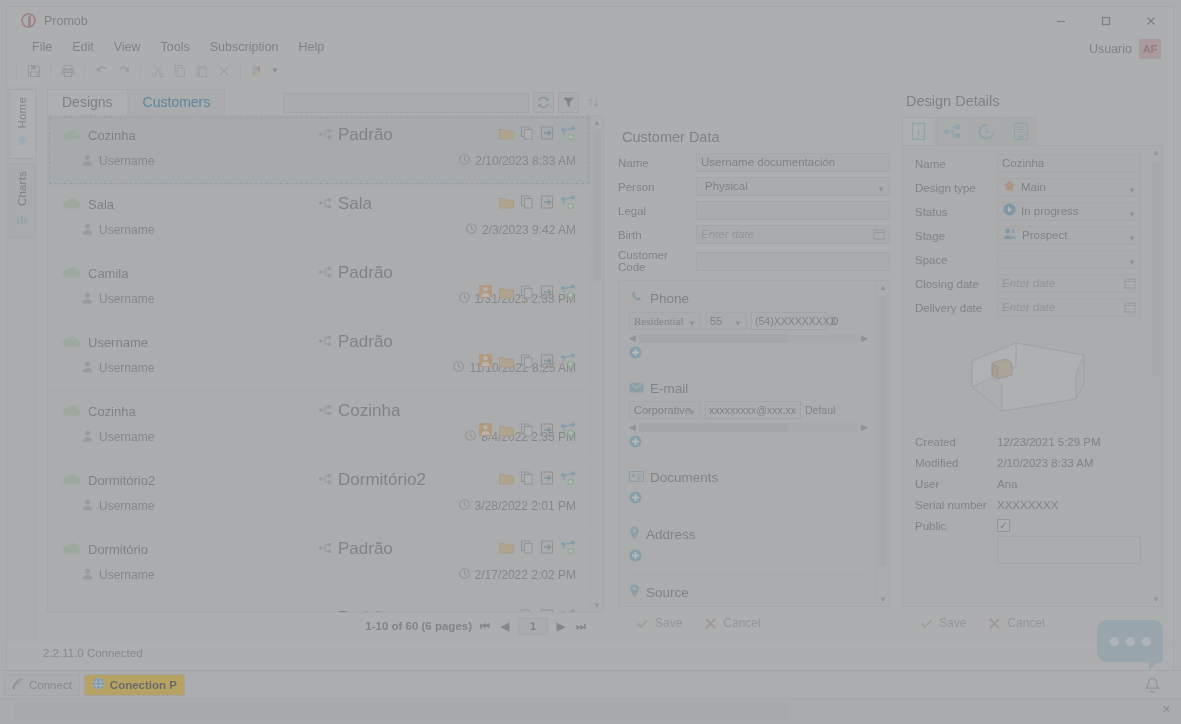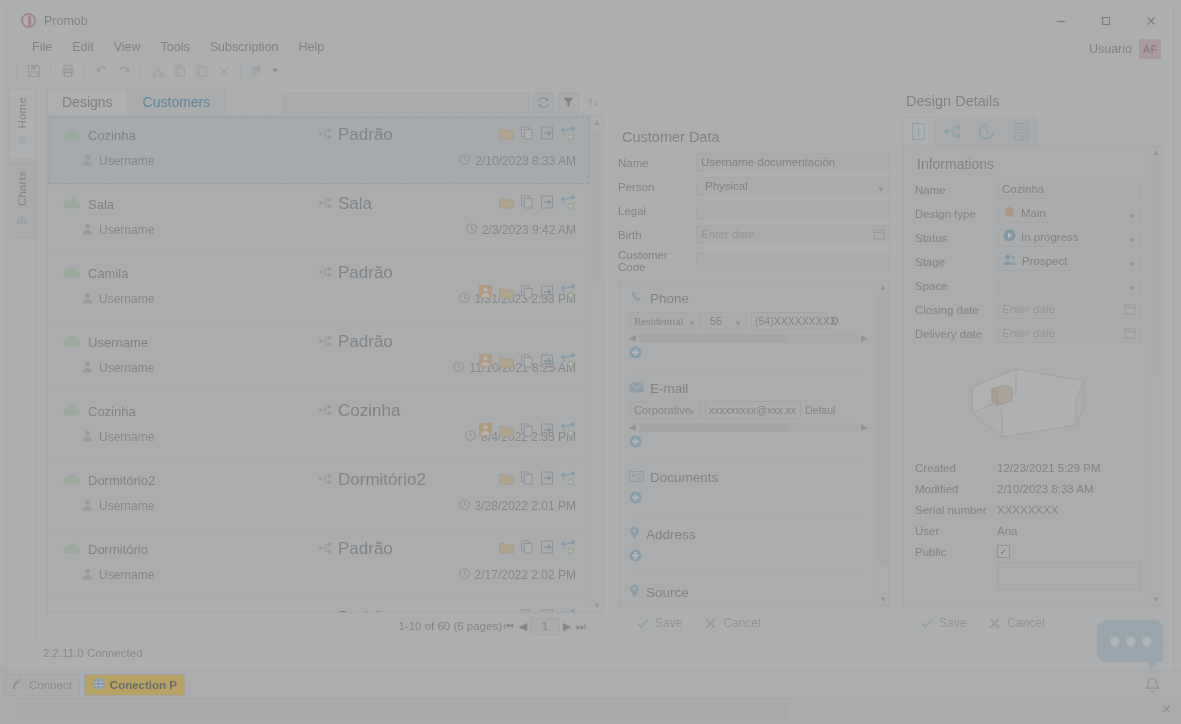--- a/index.html
+++ b/index.html
@@ -105,21 +105,21 @@
   .row-actions { display: flex; align-items: center; gap: 6px; margin-left: auto; }
   .row-user { font-size: 12px; color: #6a6d70; display: flex; align-items: center; gap: 6px; }
   .row-date { font-size: 12px; color: #6a6d70; margin-left: auto; display: flex; align-items: center; gap: 5px; }
   .row.has-person .row-actions { position: absolute; right: 14px; top: 30px; }
   
   .vscroll { width: 13px; background: #cdcdcd; border-left: 1px solid #c6c6c6; position: relative; }
   .vscroll .arrow { height: 13px; display: flex; align-items: center; justify-content: center; color: #8b8e91; font-size: 8px; }
   .vscroll .arrow.bottom { position: absolute; bottom: 0; left: 0; right: 0; }
   .vscroll .thumb { position: absolute; left: 2px; right: 2px; top: 15px; height: 150px; background: #c2c2c2; }
   
-  .pager { display: flex; align-items: center; justify-content: flex-end; gap: 0; height: 26px; padding: 0 16px 0 0; }
+  .pager { display: flex; align-items: center; justify-content: flex-end; gap: 6px; height: 26px; padding: 0 16px 0 0; font-weight: bold; }
   .pager-txt { font-size: 11.5px; color: #5f6265; }
   .pg-btn { color: #66696c; font-size: 11px; width: 14px; text-align: center; }
   .pg-box { width: 30px; height: 17px; border: 1px solid #bcbcbc; background: #cbcbcb;
     font-size: 11px; color: #5c5f62; text-align: center; line-height: 15px; }
   
   .cust { width: 286px; padding: 6px 8px 0 6px; display: flex; flex-direction: column; margin-top: 36px; }
   .panel-title { font-size: 14.5px; color: #5a5d60; padding: 2px 0 8px 4px; }
   .frow { display: flex; align-items: center; margin-bottom: 5px; }
   .flabel { font-size: 11.5px; color: #5d6063; width: 78px; flex: none; }
   .fin {
@@ -1008,21 +1008,20 @@
             <svg width="18" height="19" viewBox="0 0 18 19">
                 <rect x="2.5" y="1.5" width="13" height="16" fill="none" stroke="#8cb4c9" stroke-width="1.2"></rect>
                 <path d="M5 5h8M5 7.5h8M5 10h6" stroke="#8cb4c9" stroke-width="1.2"></path>
                 <path d="M7 13.5l2.4 2.5 5-5.5" fill="none" stroke="#8cb4c9" stroke-width="1.4"></path>
               </svg>
           </div>
         </div>
 
         <div class="dpanel">
           <div class="dinner">
-            <div style="font-size:14px;color:#5a5d60;margin:2px 0 8px 2px;">Informations</div>
 
             <div class="frow">
               <span class="dlabel">Name</span>
               <span class="fin">Cozinha</span>
             </div>
             <div class="frow">
               <span class="dlabel">Design type</span>
               <span class="fin sel" style="display:flex;align-items:center;gap:5px;padding-left:5px;">
                 <span>
                   <svg width="13" height="13" viewBox="0 0 13 13">
@@ -1106,26 +1105,26 @@
 
             <div class="kv">
               <span class="k">Created</span>
               <span class="v">12/23/2021 5:29 PM</span>
             </div>
             <div class="kv">
               <span class="k">Modified</span>
               <span class="v">2/10/2023 8:33 AM</span>
             </div>
             <div class="kv">
+              <span class="k">User</span>
+              <span class="v">Ana</span>
+            </div>
+            <div class="kv">
               <span class="k">Serial number</span>
               <span class="v">XXXXXXXX</span>
-            </div>
-            <div class="kv">
-              <span class="k">User</span>
-              <span class="v">Ana</span>
             </div>
             <div class="kv">
               <span class="k">Public</span>
               <span class="chk">✓</span>
             </div>
             <div class="notes"></div>
           </div>
           <div class="vscroll">
             <div class="arrow">▲</div>
             <div class="thumb" style="top:15px;height:215px;"></div>

